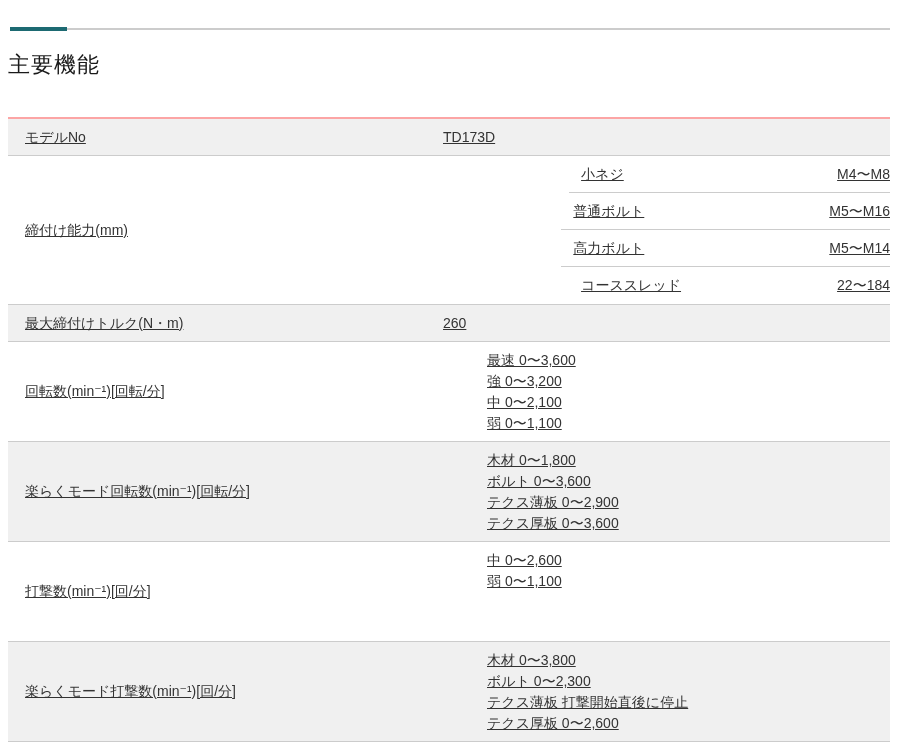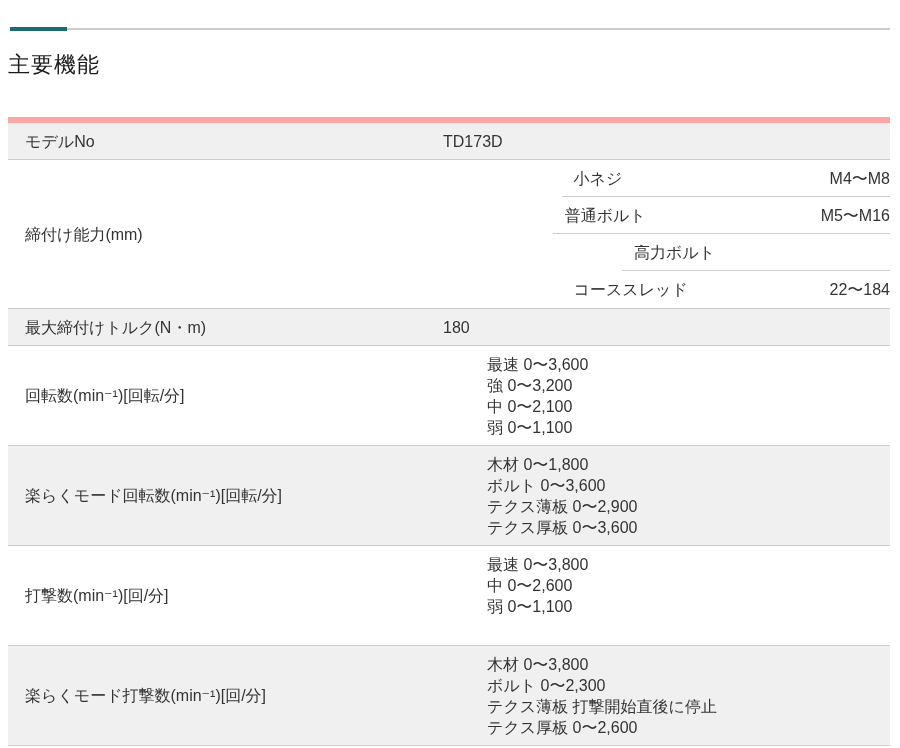--- a/index.html
+++ b/index.html
@@ -40,22 +40,23 @@
     font-size: 22px;
     font-weight: normal;
     color: #1a1a1a;
     letter-spacing: 1px;
     line-height: 24px;
   }
 
   
   .spec-table {
     margin: 40px 10px 0 8px;
-    border-top: 6px solid #fca5a5;
-    font-size: 16px;
+    border-top: 2px solid #fca5a5;
+    font-size: 14px;
+    text-decoration: underline;
   }
   .row {
     display: flex;
     border-bottom: 1px solid #cccccc;
     align-items: stretch;
   }
   .row.gray { background: #f0f0f0; }
   .row.simple { height: 37px; }
   .row.multi { height: 100px; }
 
@@ -138,31 +139,32 @@
       <div class="subrow">
         <div class="sub-label">小ネジ</div>
         <div class="sub-value">M4〜M8</div>
       </div>
       <div class="subrow">
         <div class="sub-label">普通ボルト</div>
         <div class="sub-value">M5〜M16</div>
       </div>
       <div class="subrow">
         <div class="sub-label">高力ボルト</div>
+        <div class="sub-value">M5〜M14</div>
       </div>
       <div class="subrow">
         <div class="sub-label">コーススレッド</div>
         <div class="sub-value">22〜184</div>
       </div>
     </div>
   </div>
 
   <div class="row gray simple">
     <div class="cell-label">最大締付けトルク(N・m)</div>
-    <div class="cell-value">180</div>
+    <div class="cell-value">260</div>
   </div>
 
   <div class="row multi">
     <div class="cell-label">回転数(min⁻¹)[回転/分]</div>
     <div class="cell-values">
       <div class="value-line">最速 0〜3,600</div>
       <div class="value-line">強 0〜3,200</div>
       <div class="value-line">中 0〜2,100</div>
       <div class="value-line">弱 0〜1,100</div>
     </div>
@@ -174,21 +176,20 @@
       <div class="value-line">木材 0〜1,800</div>
       <div class="value-line">ボルト 0〜3,600</div>
       <div class="value-line">テクス薄板 0〜2,900</div>
       <div class="value-line">テクス厚板 0〜3,600</div>
     </div>
   </div>
 
   <div class="row multi">
     <div class="cell-label">打撃数(min⁻¹)[回/分]</div>
     <div class="cell-values">
-      <div class="value-line">最速 0〜3,800</div>
       <div class="value-line">中 0〜2,600</div>
       <div class="value-line">弱 0〜1,100</div>
     </div>
   </div>
 
   <div class="row gray multi">
     <div class="cell-label">楽らくモード打撃数(min⁻¹)[回/分]</div>
     <div class="cell-values">
       <div class="value-line">木材 0〜3,800</div>
       <div class="value-line">ボルト 0〜2,300</div>

